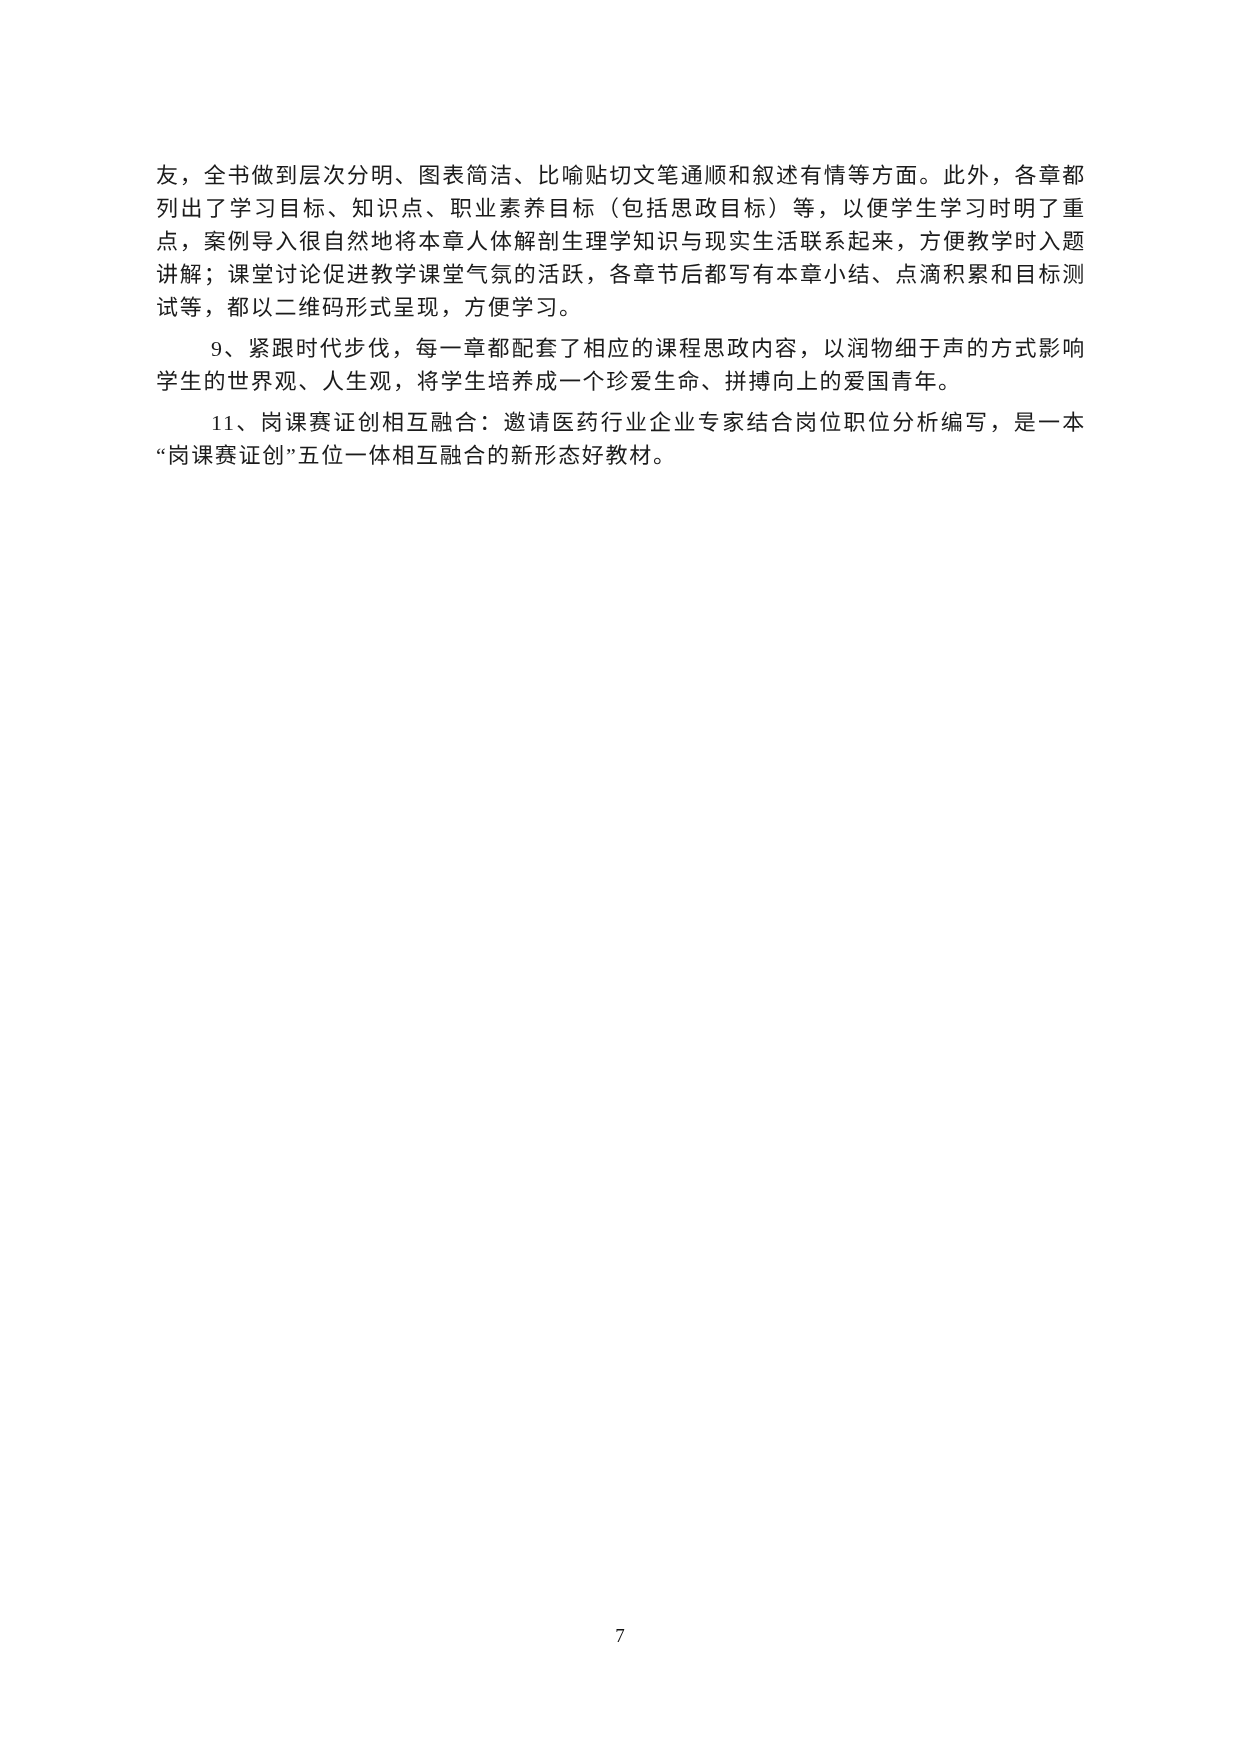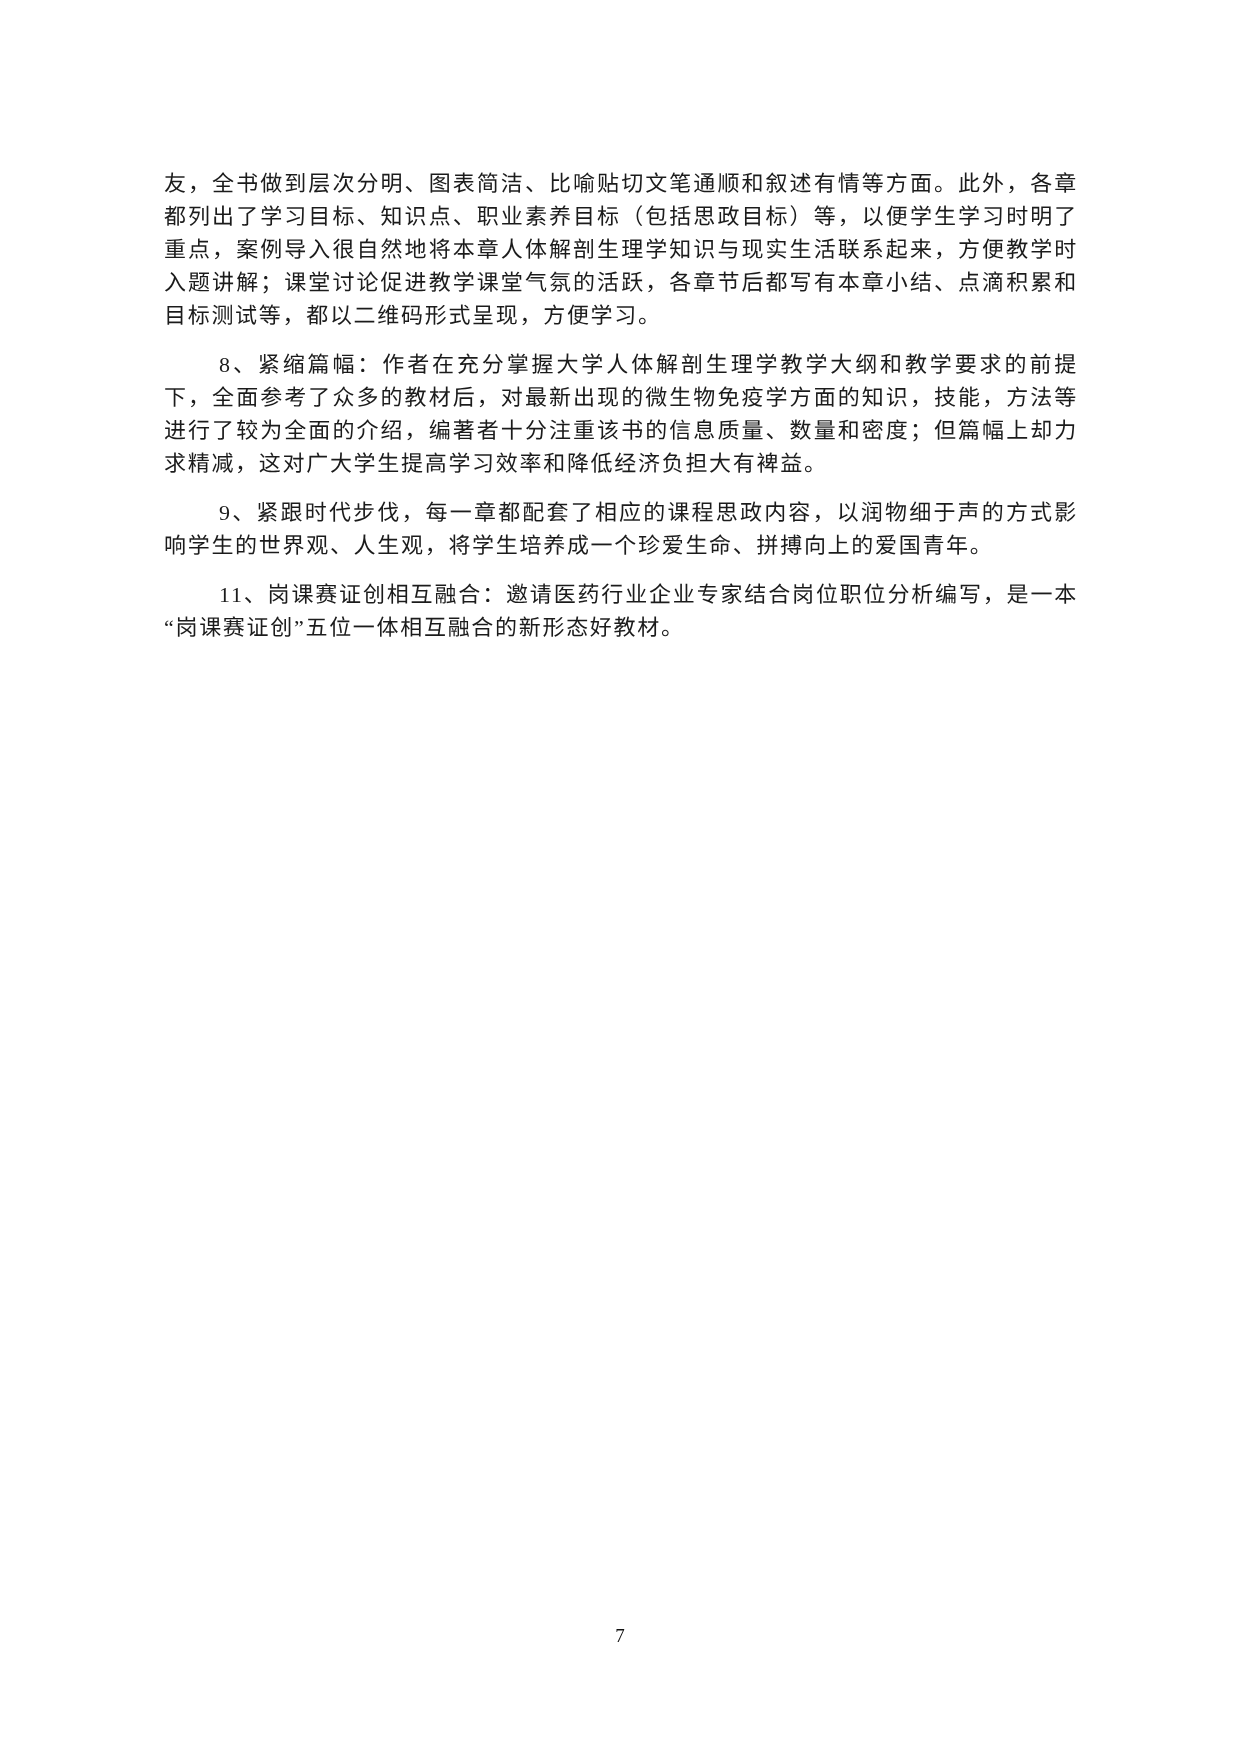--- a/index.html
+++ b/index.html
@@ -21,21 +21,21 @@
     top: 151px;
     width: 946px;
     color: #1b1b1b;
     font-size: 22px;
     line-height: 33px;
     letter-spacing: 1.7px;
     text-align: justify;
     text-justify: inter-ideograph;
   }
   .doc-body p {
-    margin: 16px;
+    margin: 8px;
     padding: 0;
   }
   .doc-body p.indent {
     text-indent: 55px;
   }
   .page-number {
     position: absolute;
     top: 1624px;
     left: 0;
     width: 100%;
@@ -45,19 +45,18 @@
     color: #111111;
     letter-spacing: 0;
   }
 </style>
 </head>
 <body>
 
 <div class="page">
   <div class="doc-body">
     <p>友，全书做到层次分明、图表简洁、比喻贴切文笔通顺和叙述有情等方面。此外，各章都列出了学习目标、知识点、职业素养目标（包括思政目标）等，以便学生学习时明了重点，案例导入很自然地将本章人体解剖生理学知识与现实生活联系起来，方便教学时入题讲解；课堂讨论促进教学课堂气氛的活跃，各章节后都写有本章小结、点滴积累和目标测试等，都以二维码形式呈现，方便学习。</p>
-    <p class="indent">8、紧缩篇幅：作者在充分掌握大学人体解剖生理学教学大纲和教学要求的前提下，全面参考了众多的教材后，对最新出现的微生物免疫学方面的知识，技能，方法等进行了较为全面的介绍，编著者十分注重该书的信息质量、数量和密度；但篇幅上却力求精减，这对广大学生提高学习效率和降低经济负担大有裨益。</p>
     <p class="indent">9、紧跟时代步伐，每一章都配套了相应的课程思政内容，以润物细于声的方式影响学生的世界观、人生观，将学生培养成一个珍爱生命、拼搏向上的爱国青年。</p>
     <p class="indent">11、岗课赛证创相互融合：邀请医药行业企业专家结合岗位职位分析编写，是一本“岗课赛证创”五位一体相互融合的新形态好教材。</p>
   </div>
 
   <div class="page-number">7</div>
 </div>
 
 </body></html>

